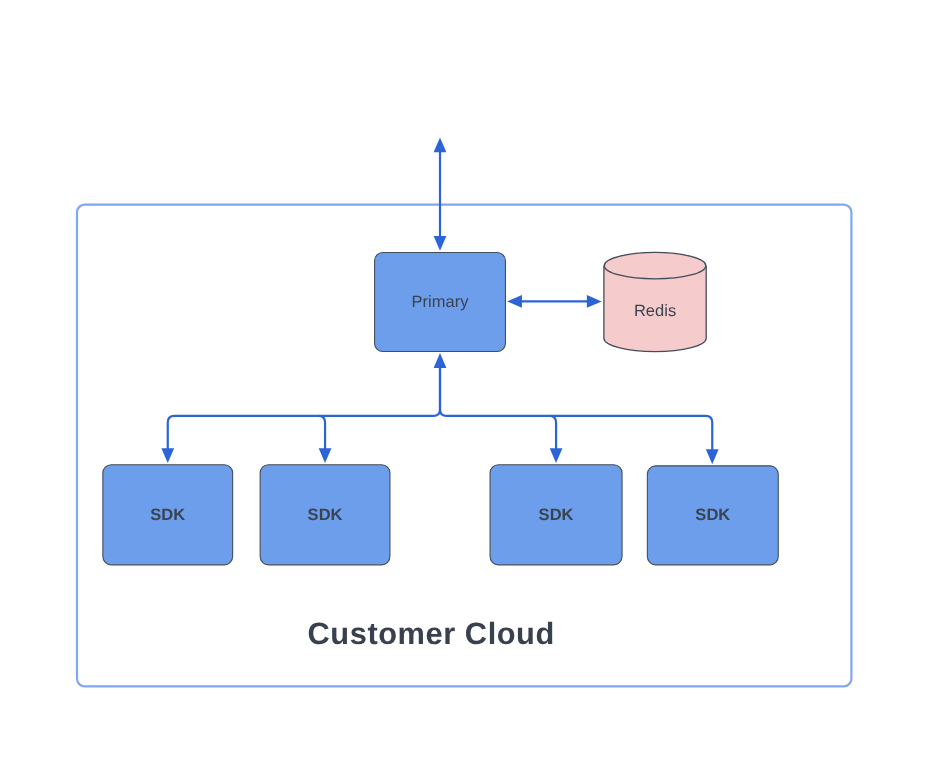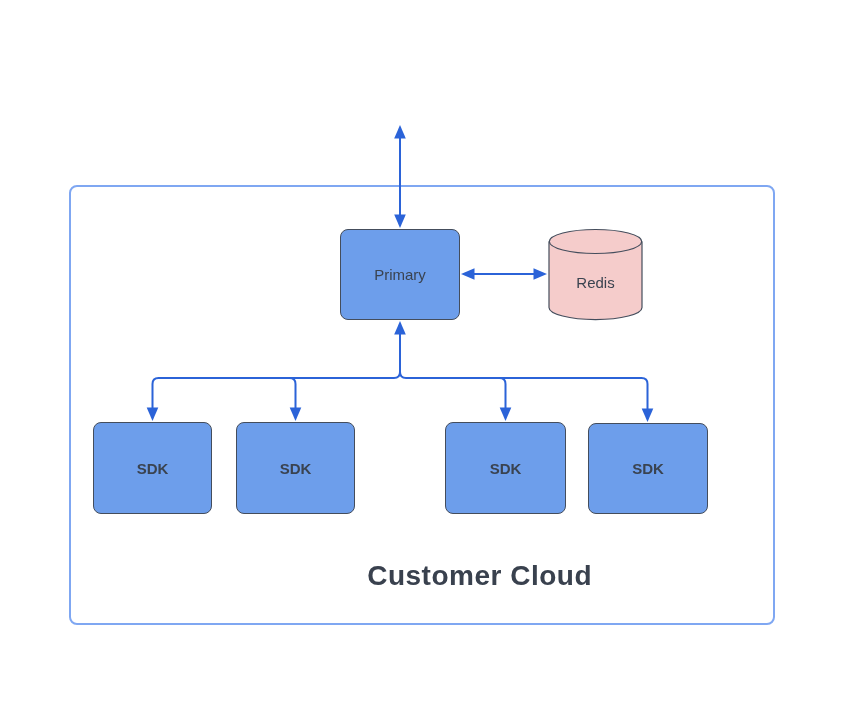--- a/index.html
+++ b/index.html
@@ -52,21 +52,21 @@
   }
   .edge{stroke:var(--arrow);stroke-width:2;fill:none;}
   .head{fill:var(--arrow);stroke:none;}
   #redis{left:548px;top:228px;width:95px;height:93px;}
   .cyl-svg{position:absolute;left:0;top:0;}
   .cyl-body{fill:var(--cylinder-fill);stroke:var(--node-border);stroke-width:1.2;}
   #redis .label{position:relative;padding-top:16px;}
   .container-title{
     position:absolute;
     left:192px;top:560px;width:400px;
-    text-align:right;
+    text-align:center;
     font-size:28px;font-weight:bold;
     color:var(--title-text);
     letter-spacing:0.5px;
   }
 </style>
 </head>
 <body>
 
 <div class="canvas">
 

